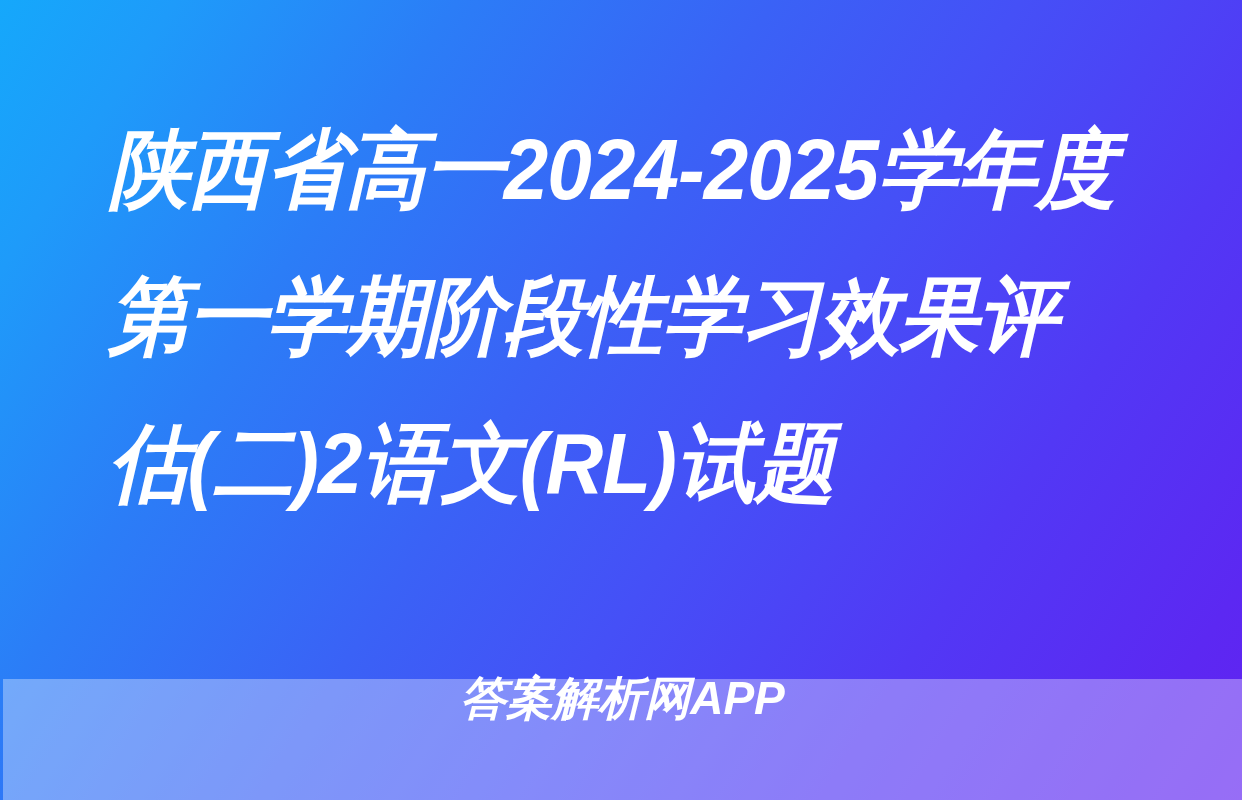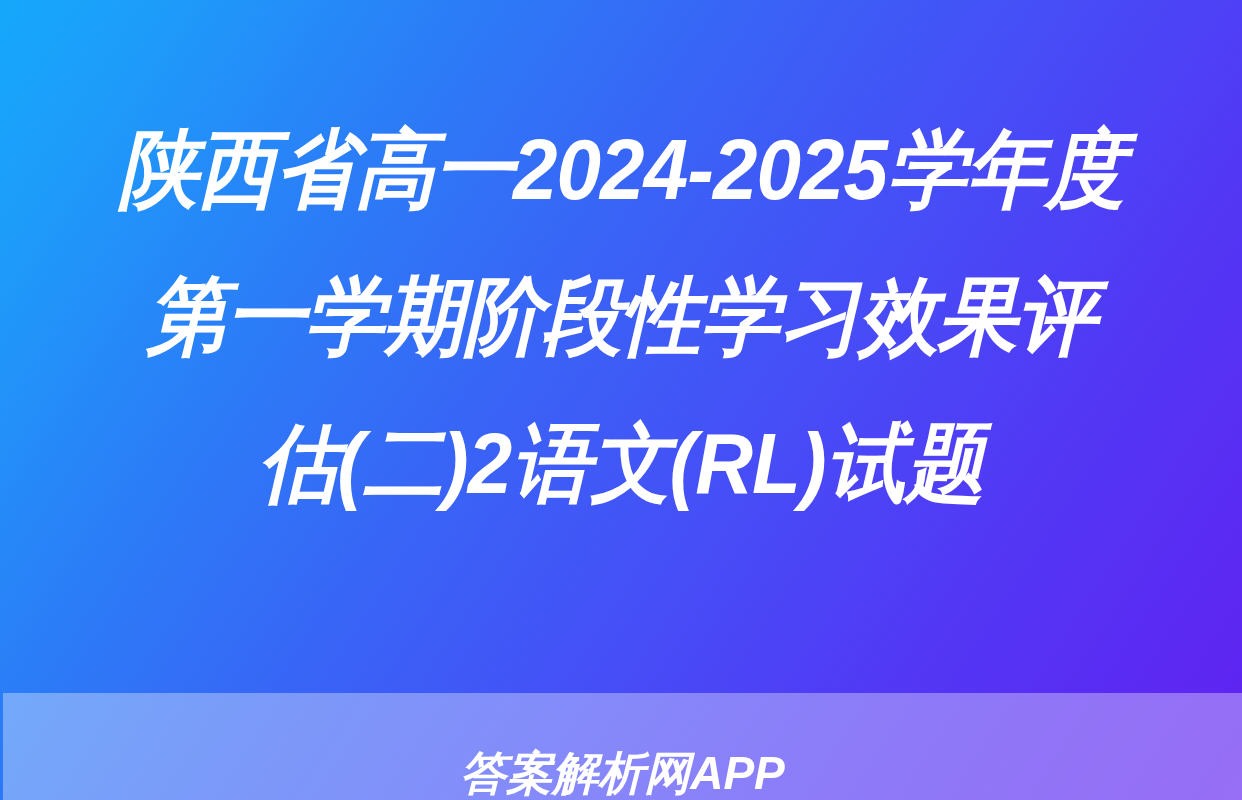--- a/index.html
+++ b/index.html
@@ -27,21 +27,21 @@
   }
 
   
   #title-block {
     position: absolute;
     left: 0;
     right: 0;
     top: 96px;
     padding: 0 70px;
     box-sizing: border-box;
-    text-align: center;
+    text-align: left;
   }
 
   #title-text {
     display: block;
     color: #ffffff;
     font-size: 86px;
     line-height: 147px;
     font-weight: 700;
     font-style: italic;
     letter-spacing: -1px;
@@ -50,24 +50,24 @@
     transform: scaleX(0.93);
     transform-origin: center top;
   }
 
   
   #watermark-bar {
     position: absolute;
     left: 3px;
     right: 0;
     bottom: 0;
-    height: 107px;
+    height: 121px;
     background: rgba(255, 255, 255, 0.34);
     display: flex;
-    align-items: flex-end;
+    align-items: flex-start;
     justify-content: center;
   }
 
   #watermark-text {
     color: #ffffff;
     font-size: 46px;
     font-weight: 700;
     font-style: italic;
     letter-spacing: 0px;
     line-height: 1;

